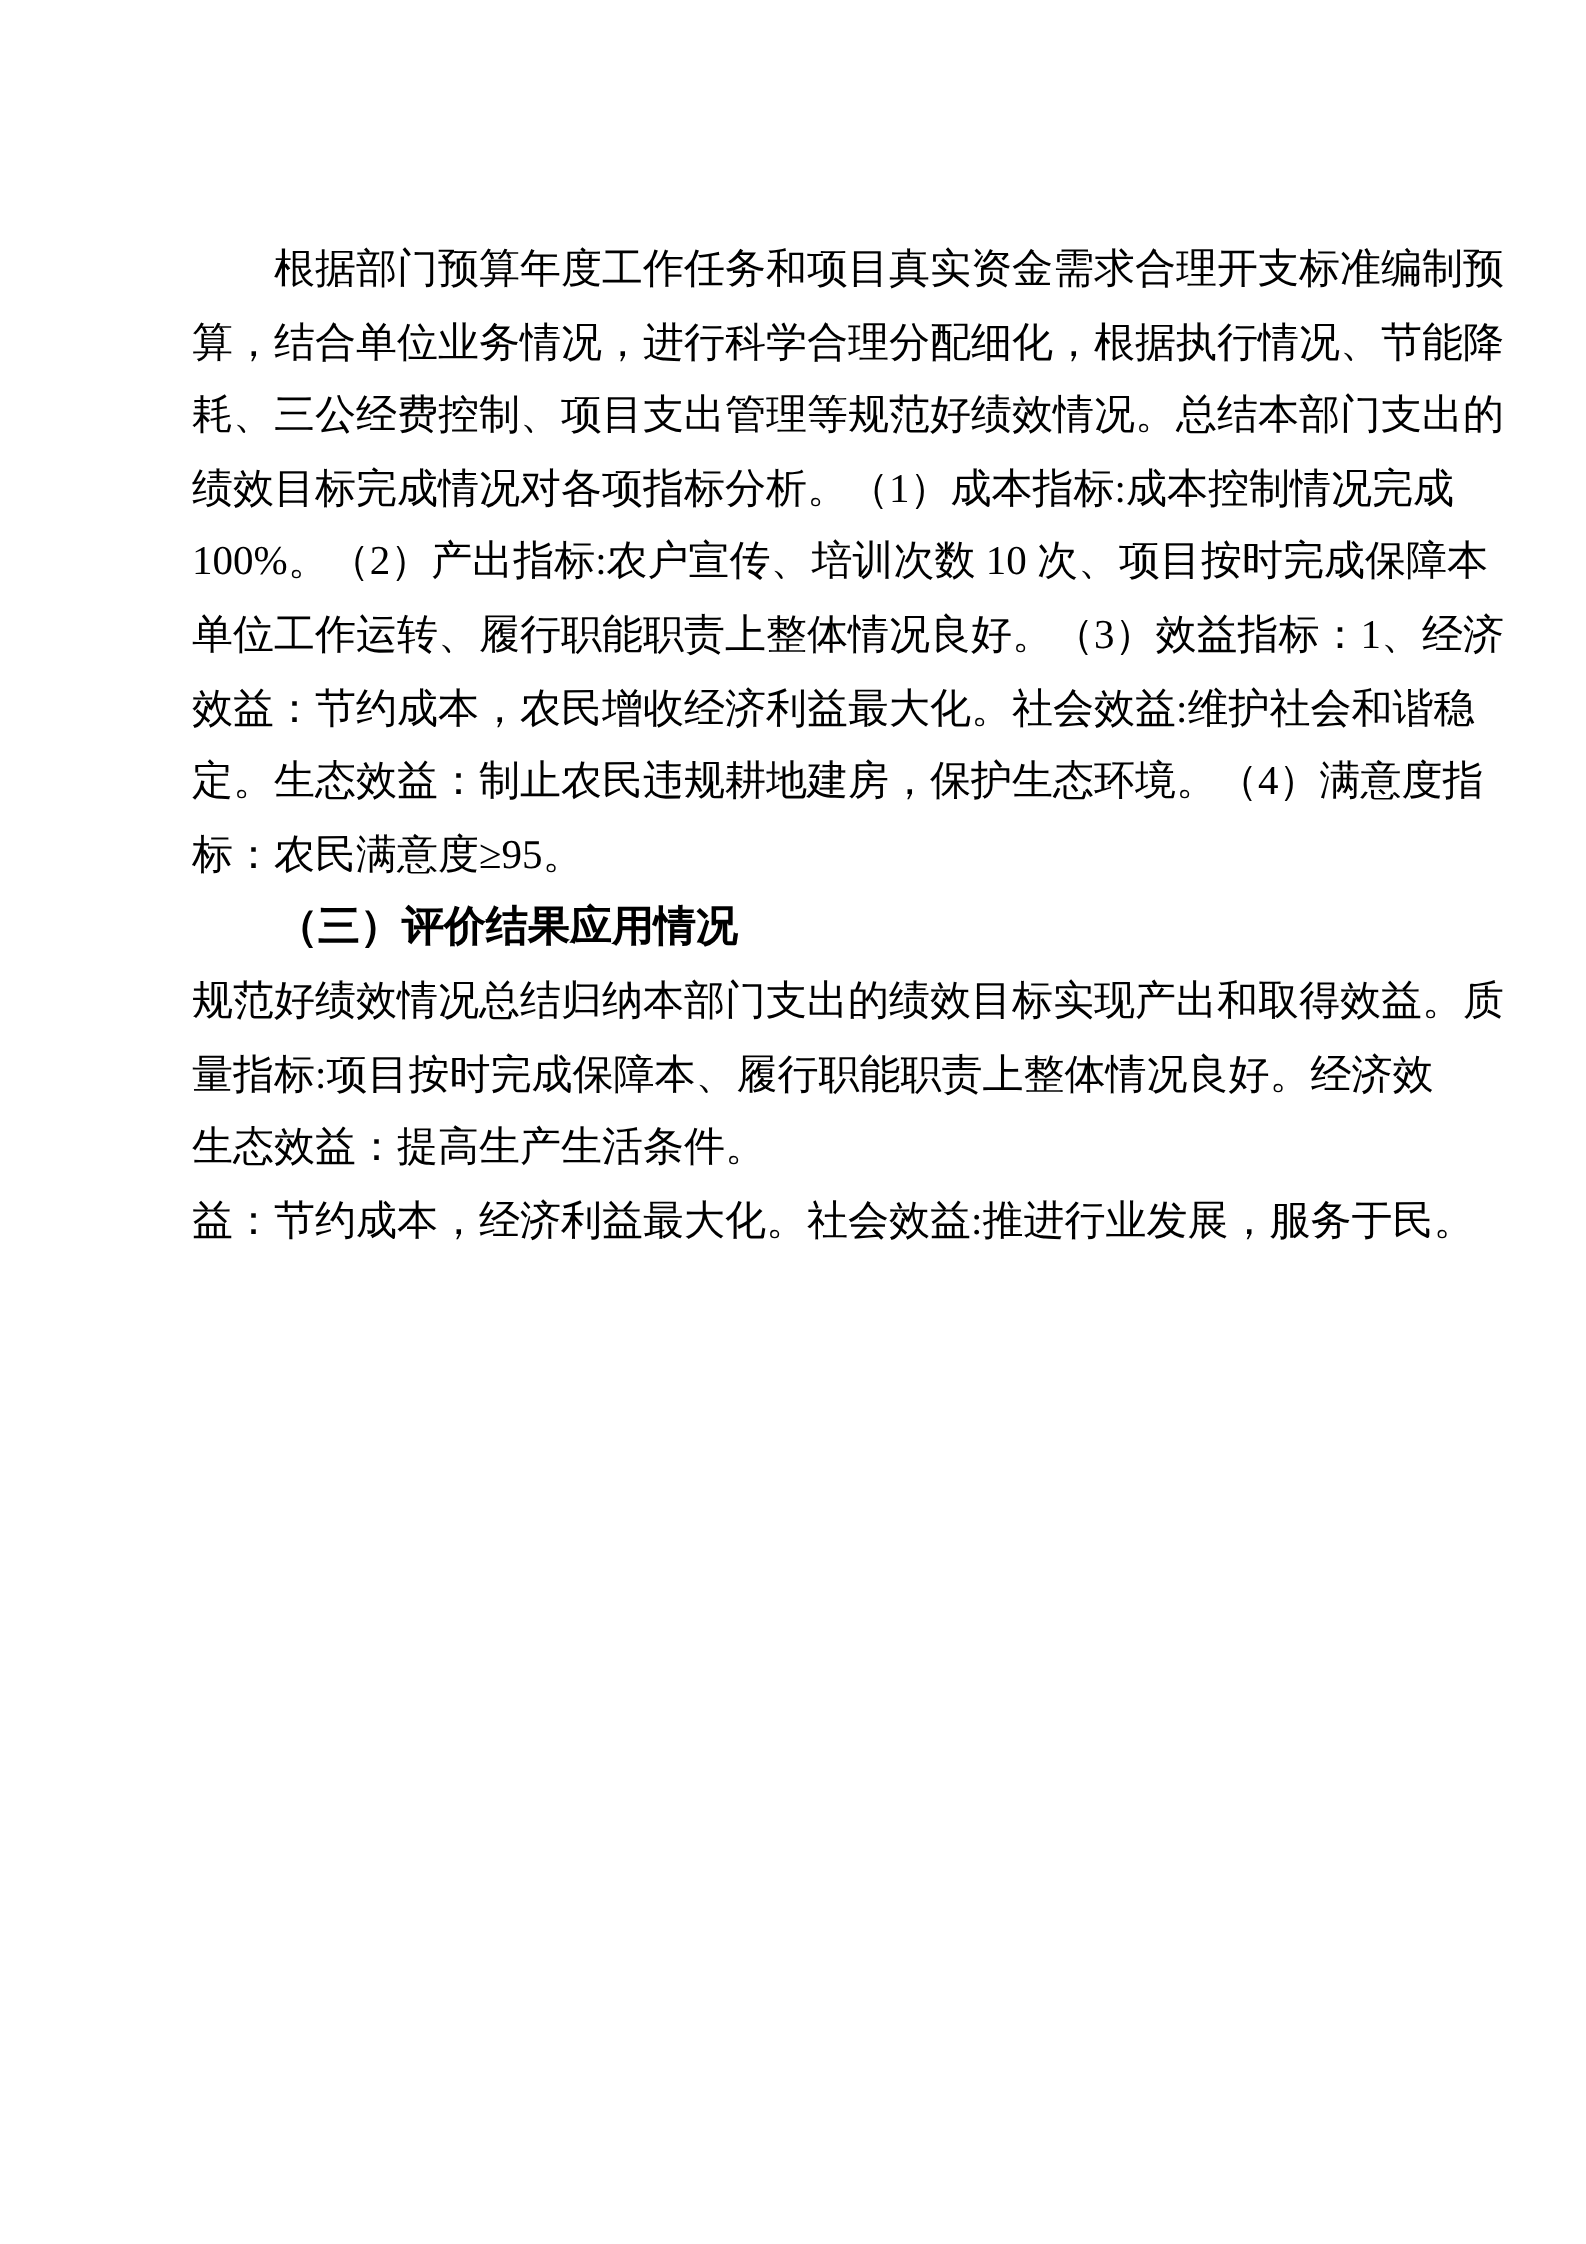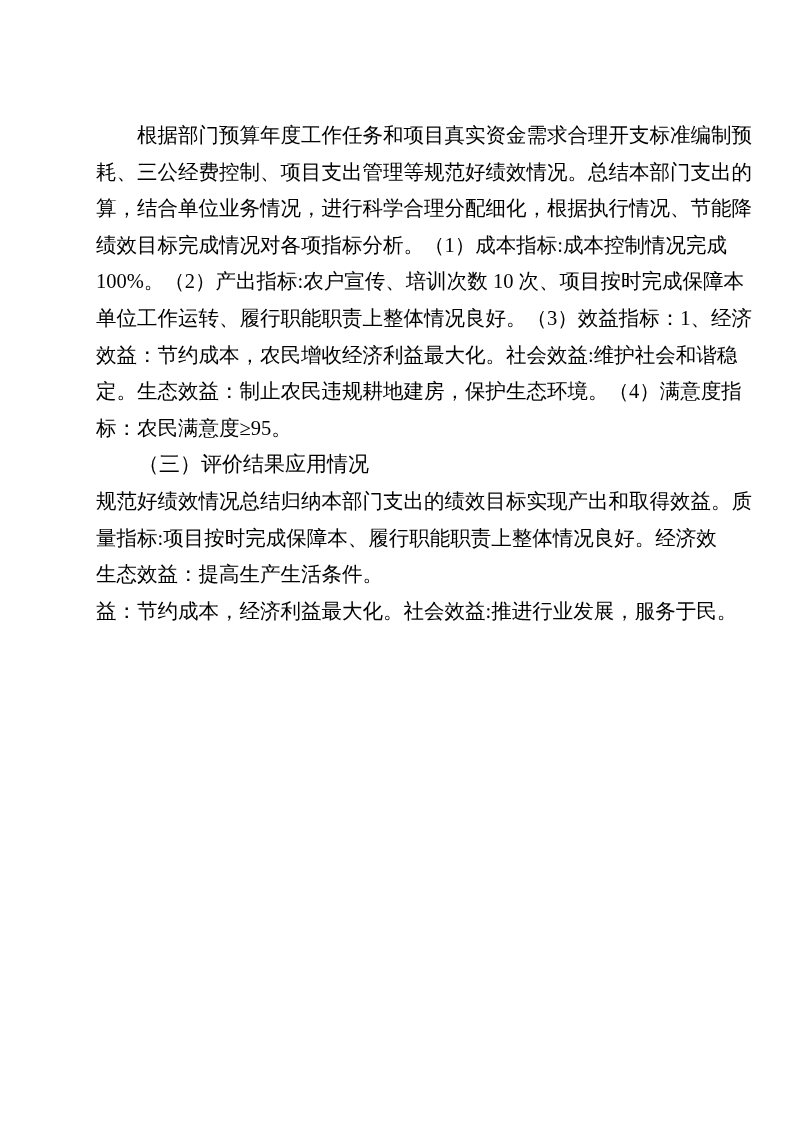--- a/index.html
+++ b/index.html
@@ -40,37 +40,37 @@
   .line.first {
     text-indent: 2em;
   }
   .line.last {
     text-align: right;
     text-align-last: left;
   }
   .heading {
     height: 36.6px;
     font-family: "Liberation Sans", "DejaVu Sans", sans-serif;
-    font-weight: normal;
+    font-weight: bold;
     font-size: 21px;
     text-indent: 2em;
     text-align: left;
     white-space: nowrap;
   }
 </style>
 </head>
 <body>
 
 <div class="page">
   <div class="textblock">
 
     <div>
       <div class="line first">根据部门预算年度工作任务和项目真实资金需求合理开支标准编制预</div>
+      <div class="line">算，结合单位业务情况，进行科学合理分配细化，根据执行情况、节能降</div>
       <div class="line">耗、三公经费控制、项目支出管理等规范好绩效情况。总结本部门支出的</div>
-      <div class="line">算，结合单位业务情况，进行科学合理分配细化，根据执行情况、节能降</div>
       <div class="line">绩效目标完成情况对各项指标分析。（1）成本指标:成本控制情况完成</div>
       <div class="line">100%。（2）产出指标:农户宣传、培训次数 10 次、项目按时完成保障本</div>
       <div class="line">单位工作运转、履行职能职责上整体情况良好。（3）效益指标：1、经济</div>
       <div class="line">效益：节约成本，农民增收经济利益最大化。社会效益:维护社会和谐稳</div>
       <div class="line">定。生态效益：制止农民违规耕地建房，保护生态环境。（4）满意度指</div>
       <div class="line last">标：农民满意度≥95。</div>
     </div>
 
     <div class="heading">（三）评价结果应用情况</div>
 

